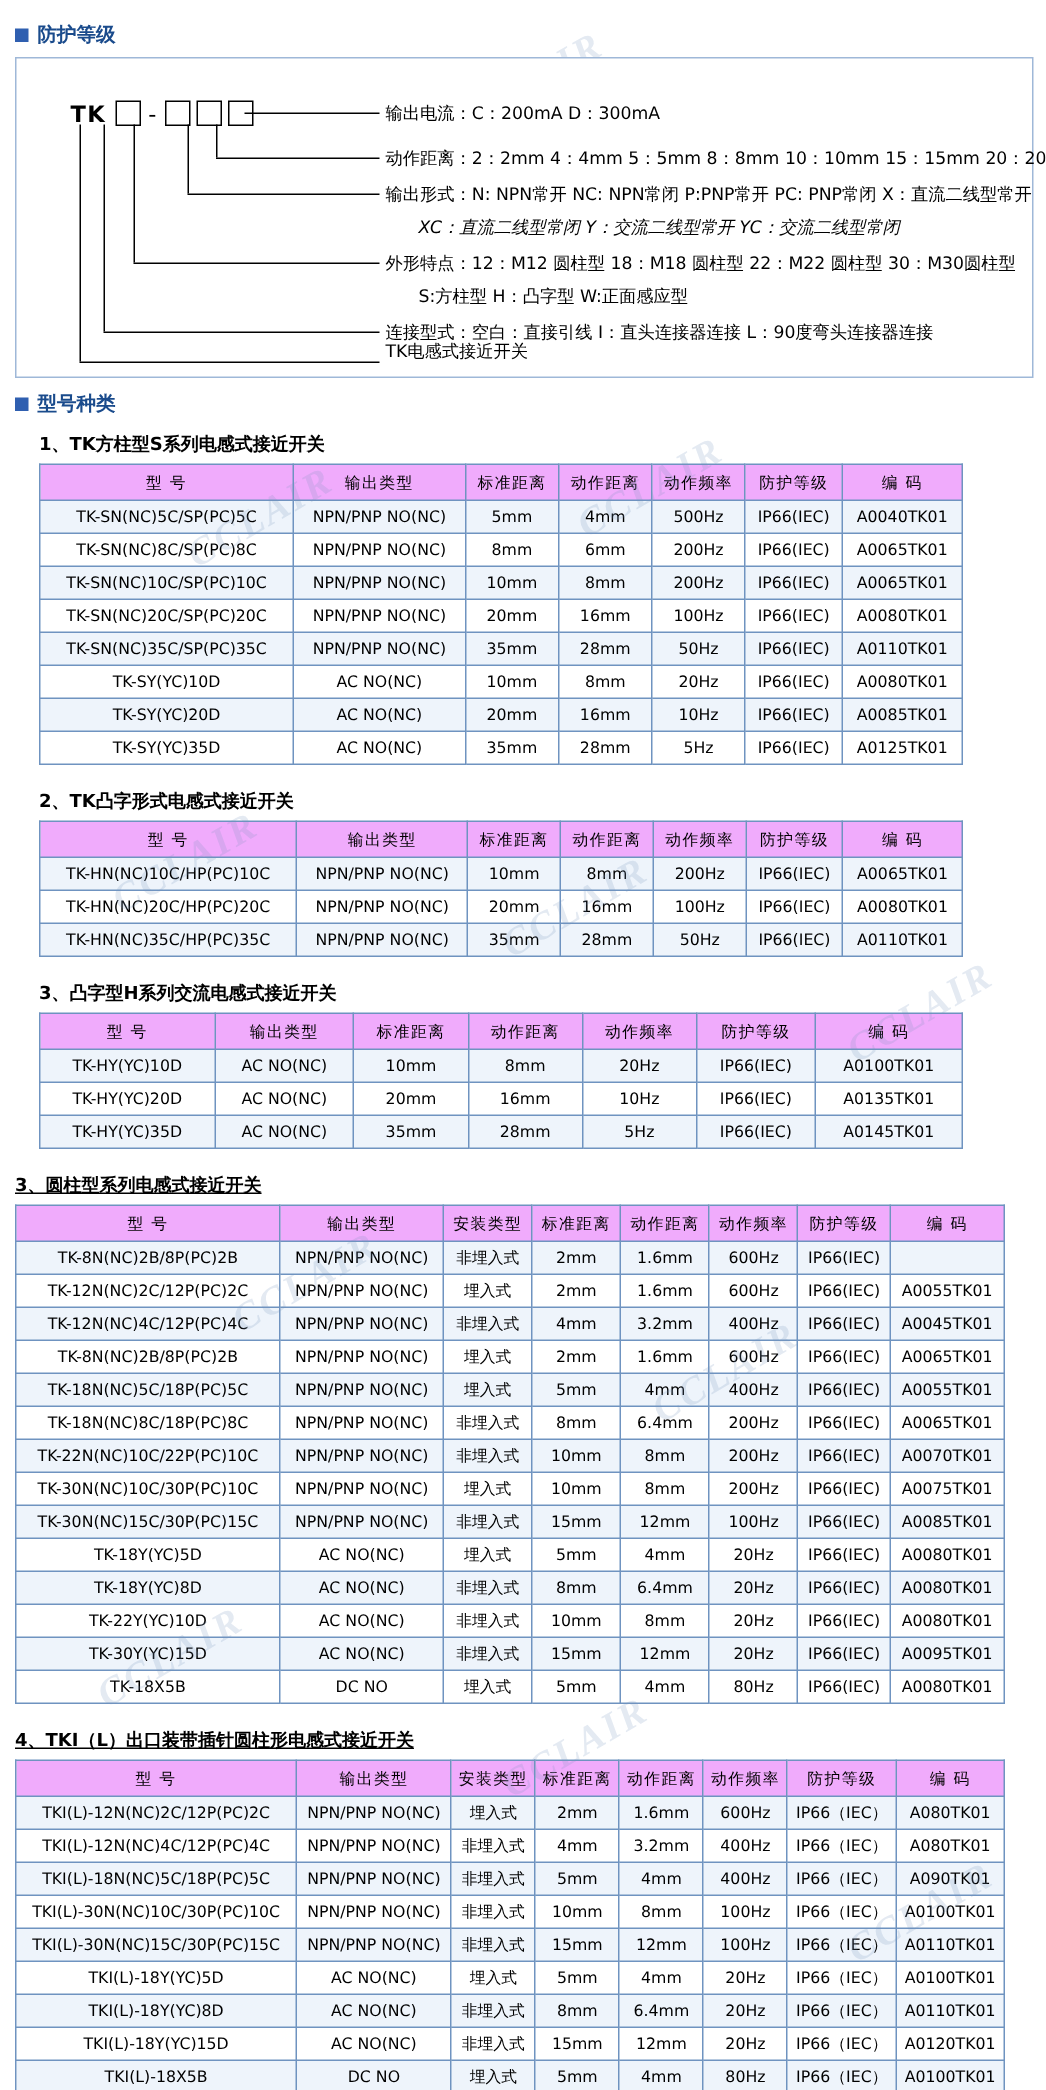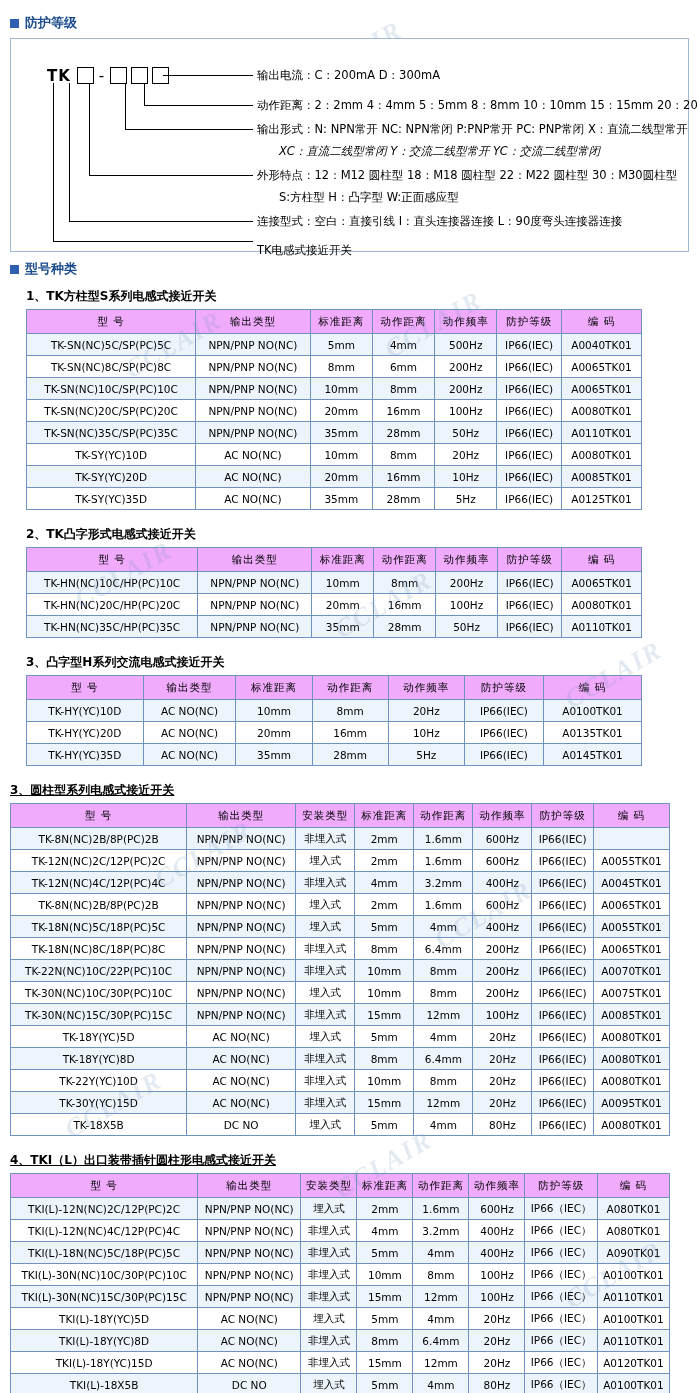--- a/index.html
+++ b/index.html
@@ -186,21 +186,21 @@
       <div class="diag-line vline" style="left:42px; top:44px; height:158px;"></div>
       <div class="diag-line hline" style="left:42px; top:202px; width:200px;"></div>
 
       <div class="lbl" style="left:246px; top:29px;">输出电流：C：200mA  D：300mA</div>
       <div class="lbl" style="left:246px; top:59px;">动作距离：2：2mm  4：4mm  5：5mm  8：8mm  10：10mm  15：15mm  20：20mm  35：35mm</div>
       <div class="lbl" style="left:246px; top:83px;">输出形式：N: NPN常开  NC: NPN常闭  P:PNP常开  PC: PNP常闭  X：直流二线型常开</div>
       <div class="lbl" style="left:268px; top:105px;font-style:italic;">XC：直流二线型常闭    Y：交流二线型常开  YC：交流二线型常闭</div>
       <div class="lbl" style="left:246px; top:129px;">外形特点：12：M12 圆柱型      18：M18 圆柱型     22：M22 圆柱型      30：M30圆柱型</div>
       <div class="lbl" style="left:268px; top:151px;">S:方柱型        H：凸字型      W:正面感应型</div>
       <div class="lbl" style="left:246px; top:175px;">连接型式：空白：直接引线   I：直头连接器连接   L：90度弯头连接器连接</div>
-      <div class="lbl" style="left:246px; top:204px;">TK电感式接近开关</div>
+      <div class="lbl" style="left:246px; top:188px;">TK电感式接近开关</div>
     </div>
   </div>
 
   <div class="sec-head">
     <span class="sq"></span>
     <span class="txt">型号种类</span>
   </div>
 
   <div id="tables-host">
       <div class="sub-title">1、TK方柱型S系列电感式接近开关</div>

